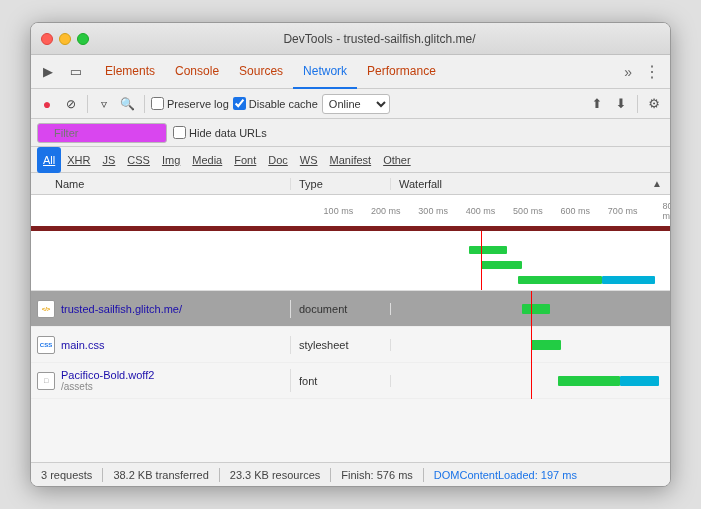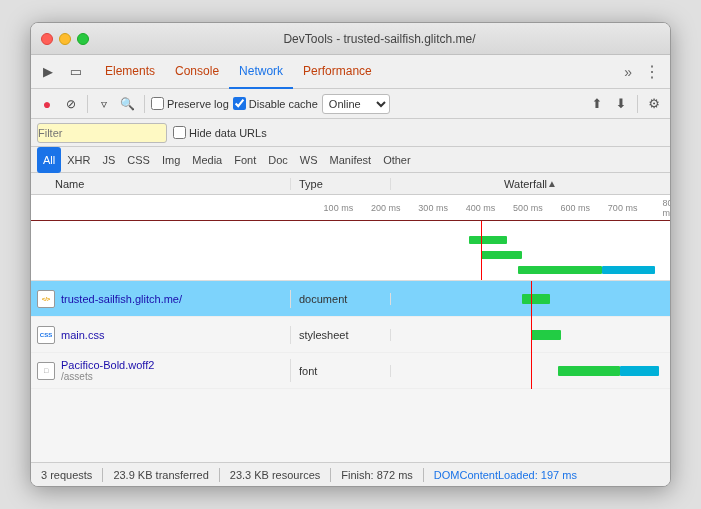--- a/index.html
+++ b/index.html
@@ -190,23 +190,23 @@
       border-bottom: 1px solid #ccc;
       flex-shrink: 0;
       padding: 0 6px;
       gap: 6px;
     }
     .filter-input {
       height: 20px;
       width: 130px;
       border: 1px solid #bbb;
       border-radius: 3px;
-      padding: 0 0;
-      font-size: 11px;
-      background: #fef9c3;
+      padding: 0 16px;
+      font-size: 11px;
+      background: #d946ef;
       color: #333;
     }
     .hide-urls-label {
       display: flex;
       align-items: center;
       gap: 3px;
       font-size: 11px;
       color: #333;
       cursor: pointer;
     }
@@ -223,32 +223,33 @@
     }
     .type-tab {
       padding: 0 6px;
       height: 26px;
       display: flex;
       align-items: center;
       font-size: 11px;
       color: #444;
       cursor: pointer;
       border-radius: 3px;
+      text-decoration: underline;
     }
     .type-tab.active {
       background: #1a73e8;
       color: #fff;
     }
     
     .timeline-header {
       background: #fff;
-      height: 26px;
-      display: flex;
-      align-items: center;
-      border-bottom: 1px solid #7f1d1d;
+      height: 36px;
+      display: flex;
+      align-items: center;
+      border-bottom: 5px solid #7f1d1d;
       flex-shrink: 0;
       position: relative;
       padding-left: 260px;
     }
     .timeline-ruler {
       flex: 1;
       position: relative;
       height: 20px;
       display: flex;
       align-items: center;
@@ -317,34 +318,34 @@
       border-right: 1px solid #ddd;
     }
     .col-waterfall {
       flex: 1;
       padding: 0 8px;
       font-size: 11px;
       color: #333;
       font-weight: 500;
       display: flex;
       align-items: center;
-      justify-content: center;
+      justify-content: space-between;
     }
     .sort-arrow { color: #555; font-size: 10px; }
     .table-body {
       flex: 1;
       overflow-y: auto;
     }
     .table-row {
       display: flex;
       height: 36px;
       align-items: center;
       border-bottom: 1px solid #eee;
     }
-    .table-row.selected { background: #7dd3fc; }
+    .table-row.selected { background: #a3a3a3; }
     .row-name-cell {
       width: 260px;
       min-width: 260px;
       padding: 0 6px;
       font-size: 11px;
       color: #1a0dab;
       border-right: 1px solid #ddd;
       display: flex;
       align-items: center;
       gap: 6px;
@@ -441,20 +442,21 @@
   </div>
 
   <div class="nav-bar">
     <div class="nav-icons">
       <div class="nav-icon-btn" title="Inspect">▶</div>
       <div class="nav-icon-btn" title="Device">▭</div>
     </div>
     <div class="nav-tabs">
       <div class="nav-tab">Elements</div>
       <div class="nav-tab">Console</div>
+      <div class="nav-tab">Sources</div>
       <div class="nav-tab active">Network</div>
       <div class="nav-tab">Performance</div>
     </div>
     <div class="nav-more">»</div>
     <div class="nav-kebab">⋮</div>
   </div>
 
   <div class="toolbar">
     <button class="toolbar-btn record" title="Record">●</button>
     <button class="toolbar-btn" title="Stop">⊘</button>
@@ -581,22 +583,22 @@
           <div class="waterfall-red-line" style="left: 50%;"></div>
           <div class="wf-bar" style="left: 60%; width: 22%; background: rgb(34, 204, 68);"></div>
           <div class="wf-bar" style="left: 82%; width: 14%; background: rgb(0, 176, 216);"></div>
         </div>
       </div>
     </div>
 
   <div class="status-bar">
     <span class="status-item">3 requests</span>
     <div class="status-divider"></div>
-    <span class="status-item">23.9 KB transferred</span>
+    <span class="status-item">38.2 KB transferred</span>
     <div class="status-divider"></div>
     <span class="status-item">23.3 KB resources</span>
     <div class="status-divider"></div>
-    <span class="status-item">Finish: 872 ms</span>
+    <span class="status-item">Finish: 576 ms</span>
     <div class="status-divider"></div>
     <span class="status-dom">DOMContentLoaded: 197 ms</span>
   </div>
 
 </div>
 
 </body></html>

